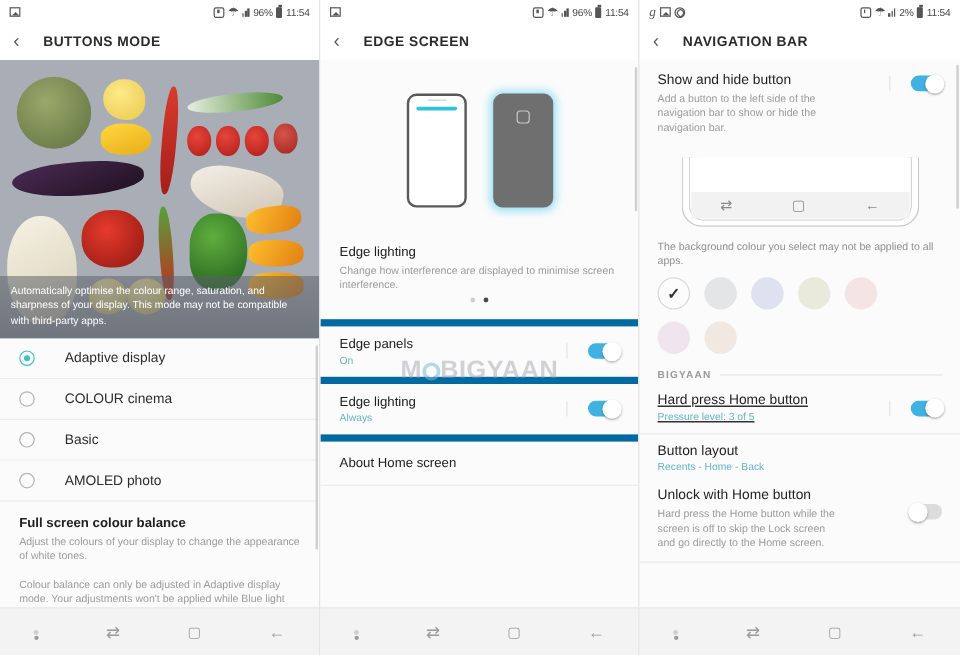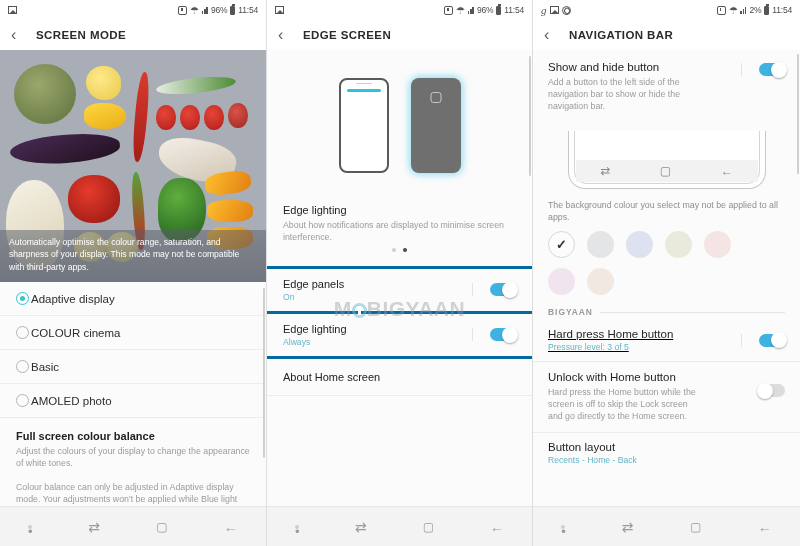--- a/index.html
+++ b/index.html
@@ -64,21 +64,21 @@
     padding:6px 9px 9px; color:#fff; font-size:8.6px; line-height:12.3px;
     background:linear-gradient(180deg,rgba(90,95,105,.52),rgba(90,95,105,.72)); }
 
   .radio-row { display:flex; align-items:center; height:34px;
     padding:0 0 0 16px; border-bottom:1px solid #ececec; background:#fbfbfb; }
   .radio { width:13px; height:13px; border-radius:50%;
     border:1.4px solid #b4b4b4; flex:0 0 13px; position:relative; }
   .radio.on { border-color:#3dbfcf; }
   .radio.on:after { content:""; position:absolute; left:2.5px; top:2.5px;
     width:5px; height:5px; border-radius:50%; background:#3dbfcf; }
-  .radio-label { margin-left:2px; font-size:11.5px; color:#2d2d2d; }
+  .radio-label { margin-left:25px; font-size:11.5px; color:#2d2d2d; }
 
   .block { padding:12px 16px 0; }
   .block-title { font-size:11px; font-weight:bold; color:#212121; }
   .block-desc { font-size:8.8px; color:#9b9b9b; line-height:12.4px;
     margin-top:3px; }
 
   
   .illus { height:150px; display:flex; align-items:center;
     justify-content:center; gap:22px; background:#fbfbfb; }
   .phone-a { width:50px; height:95px; border:2px solid #59595c;
@@ -91,21 +91,21 @@
   .phone-b { width:50px; height:95px; border-radius:8px; background:#6f6f6f;
     position:relative; box-shadow:0 0 7px 2px rgba(70,200,235,.55); }
   .phone-b .sq { position:absolute; top:14px; left:50%;
     transform:translateX(-50%); width:11px; height:11px;
     border:1.4px solid #c9c9c9; border-radius:3px; }
 
   .dots { display:flex; justify-content:center; gap:7px; margin-top:4px; }
   .dot { width:4px; height:4px; border-radius:50%; background:#cfcfcf; }
   .dot.active { background:#4a4a4a; }
 
-  .list-row { padding:9px 16px; border-top:3px solid #0369a1;
+  .list-row { padding:9px 16px; border-top:6px solid #0369a1;
     display:flex; align-items:center; }
   .list-main { flex:1 1 auto; }
   .list-title { font-size:11px; color:#212121; }
   .list-sub { font-size:8.6px; color:#63b4c8; margin-top:2px; }
 
   .toggle { width:26px; height:13px; border-radius:9px; position:relative;
     flex:0 0 26px; margin-left:8px; }
   .toggle.on { background:#3fb2e2; }
   .toggle.off { background:#dcdcdc; }
   .toggle .knob { position:absolute; top:-1.5px; width:16px; height:16px;
@@ -179,21 +179,21 @@
             <i></i>
           </span>
         <span>96%</span>
         <span class="ic-bat"></span>
         <span>11:54</span>
       </div>
     </div>
 
     <div class="actionbar">
       <span class="back-arrow">‹</span>
-      <span class="ab-title">SCREEN MODE</span>
+      <span class="ab-title">BUTTONS MODE</span>
     </div>
 
     <div class="body">
       <div class="photo">
 
         <div class="veg" style="left:14px;top:14px;width:62px;height:60px;background:radial-gradient(circle at 40% 35%,#9aa86a,#5e7040);border-radius:50%;"></div>
         <div class="veg" style="left:86px;top:16px;width:35px;height:34px;background:radial-gradient(circle at 40% 35%,#ffe98a,#e8c94a);border-radius:50% 50% 45% 55%;"></div>
         <div class="veg" style="left:84px;top:53px;width:42px;height:26px;background:linear-gradient(160deg,#ffd740,#e9ad17);border-radius:40% 48% 45% 42%;"></div>
         <div class="veg" style="left:135px;top:22px;width:12px;height:90px;background:linear-gradient(180deg,#d83b2e,#a51e18);border-radius:45%;transform:rotate(5deg);"></div>
         <div class="veg" style="left:156px;top:28px;width:80px;height:15px;background:linear-gradient(90deg,#e6eee0,#4e8b36);border-radius:50%;transform:rotate(-6deg);"></div>
@@ -279,21 +279,21 @@
           <span class="speaker"></span>
           <span class="edgelight"></span>
         </div>
         <div class="phone-b">
           <span class="sq"></span>
         </div>
       </div>
 
       <div class="block" style="padding-top:4px;">
         <div class="block-title" style="font-weight:normal;font-size:11px;color:#212121;">Edge lighting</div>
-        <div class="block-desc">About how notifications are displayed to minimise screen interference.</div>
+        <div class="block-desc">Change how interference are displayed to minimise screen interference.</div>
       </div>
 
       <div class="dots">
         <span class="dot"></span>
         <span class="dot active"></span>
       </div>
 
       <div style="height:14px;"></div>
 
       <div class="list-row">
@@ -416,36 +416,36 @@
           <div class="s3-head">Hard press Home button</div>
           <div class="list-sub">Pressure level: 3 of 5</div>
         </div>
         <div class="tgl-wrap" style="align-self:center;">
           <div class="toggle on">
               <span class="knob"></span>
             </div>
         </div>
       </div>
 
+      <div class="s3-block" style="padding-top:8px;padding-bottom:4px;">
+        <div style="flex:1 1 auto;">
+          <div class="s3-head">Button layout</div>
+          <div class="list-sub">Recents - Home - Back</div>
+        </div>
+      </div>
+
       <div class="s3-block" style="padding-top:9px;padding-bottom:9px;border-bottom:1px solid #ececec;">
         <div style="flex:1 1 auto;">
           <div class="s3-head">Unlock with Home button</div>
           <div class="s3-desc">Hard press the Home button while the screen is off to skip the Lock screen and go directly to the Home screen.</div>
         </div>
         <div class="tgl-wrap" style="align-self:flex-start;margin-top:13px;border-left:none;">
           <div class="toggle off">
               <span class="knob"></span>
             </div>
-        </div>
-      </div>
-
-      <div class="s3-block" style="padding-top:8px;padding-bottom:4px;">
-        <div style="flex:1 1 auto;">
-          <div class="s3-head">Button layout</div>
-          <div class="list-sub">Recents - Home - Back</div>
         </div>
       </div>
 
       <div class="scrollbar" style="top:4px;height:120px;"></div>
     </div>
 
     <div class="navbar">
       <span class="nv dot">•</span>
       <span class="nv">⇄</span>
       <span class="nv home">▢</span>

